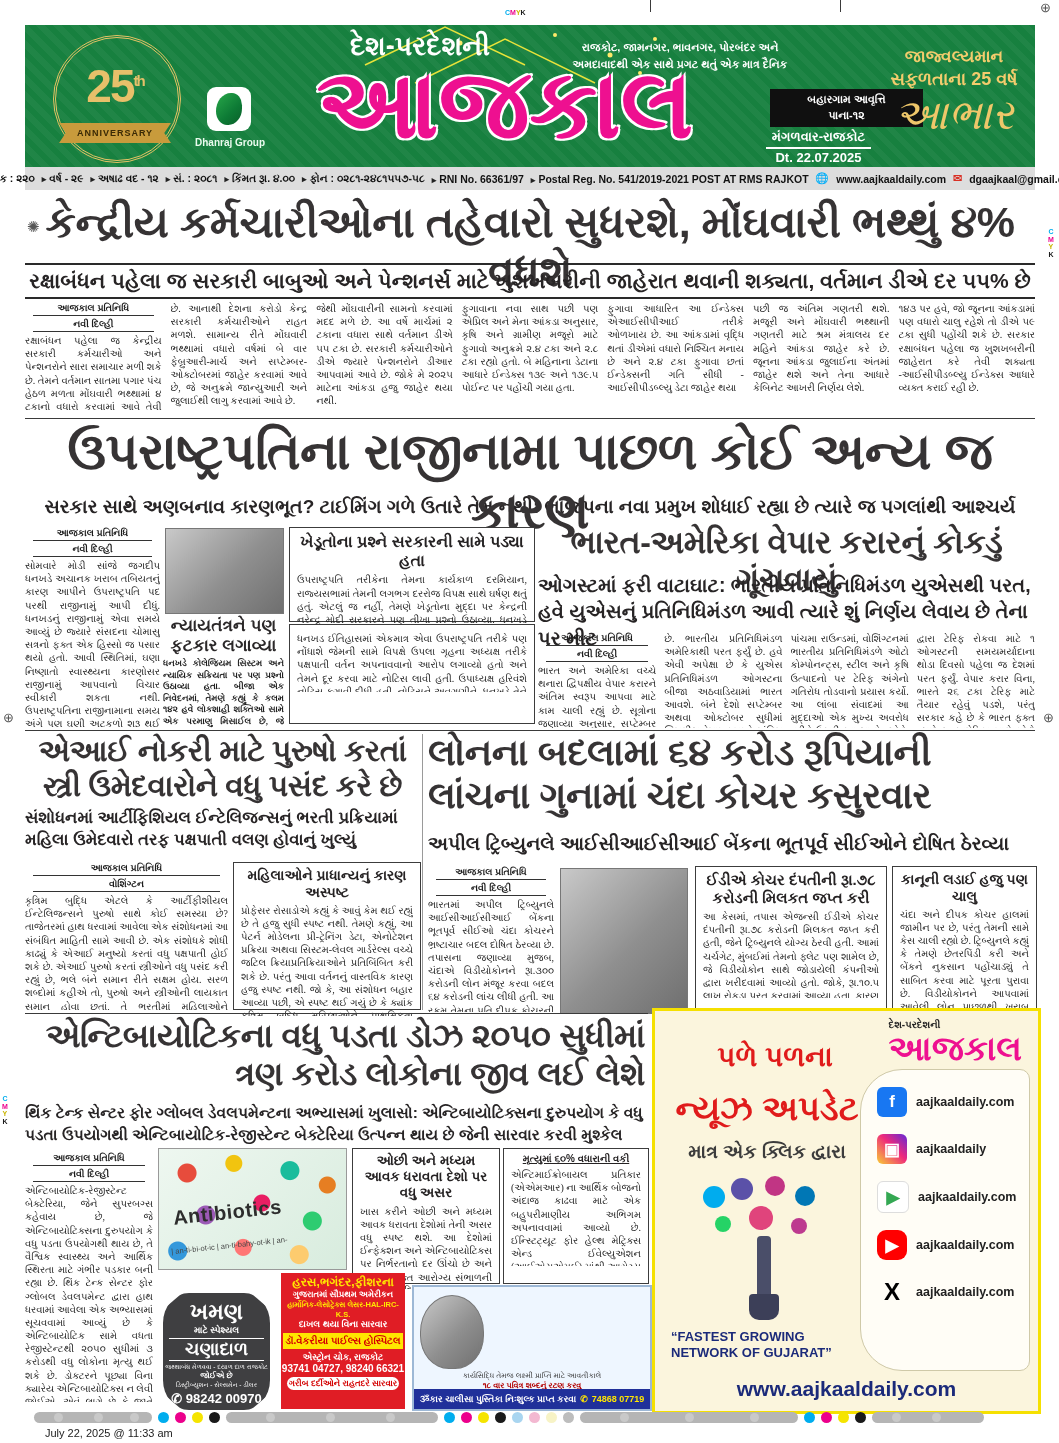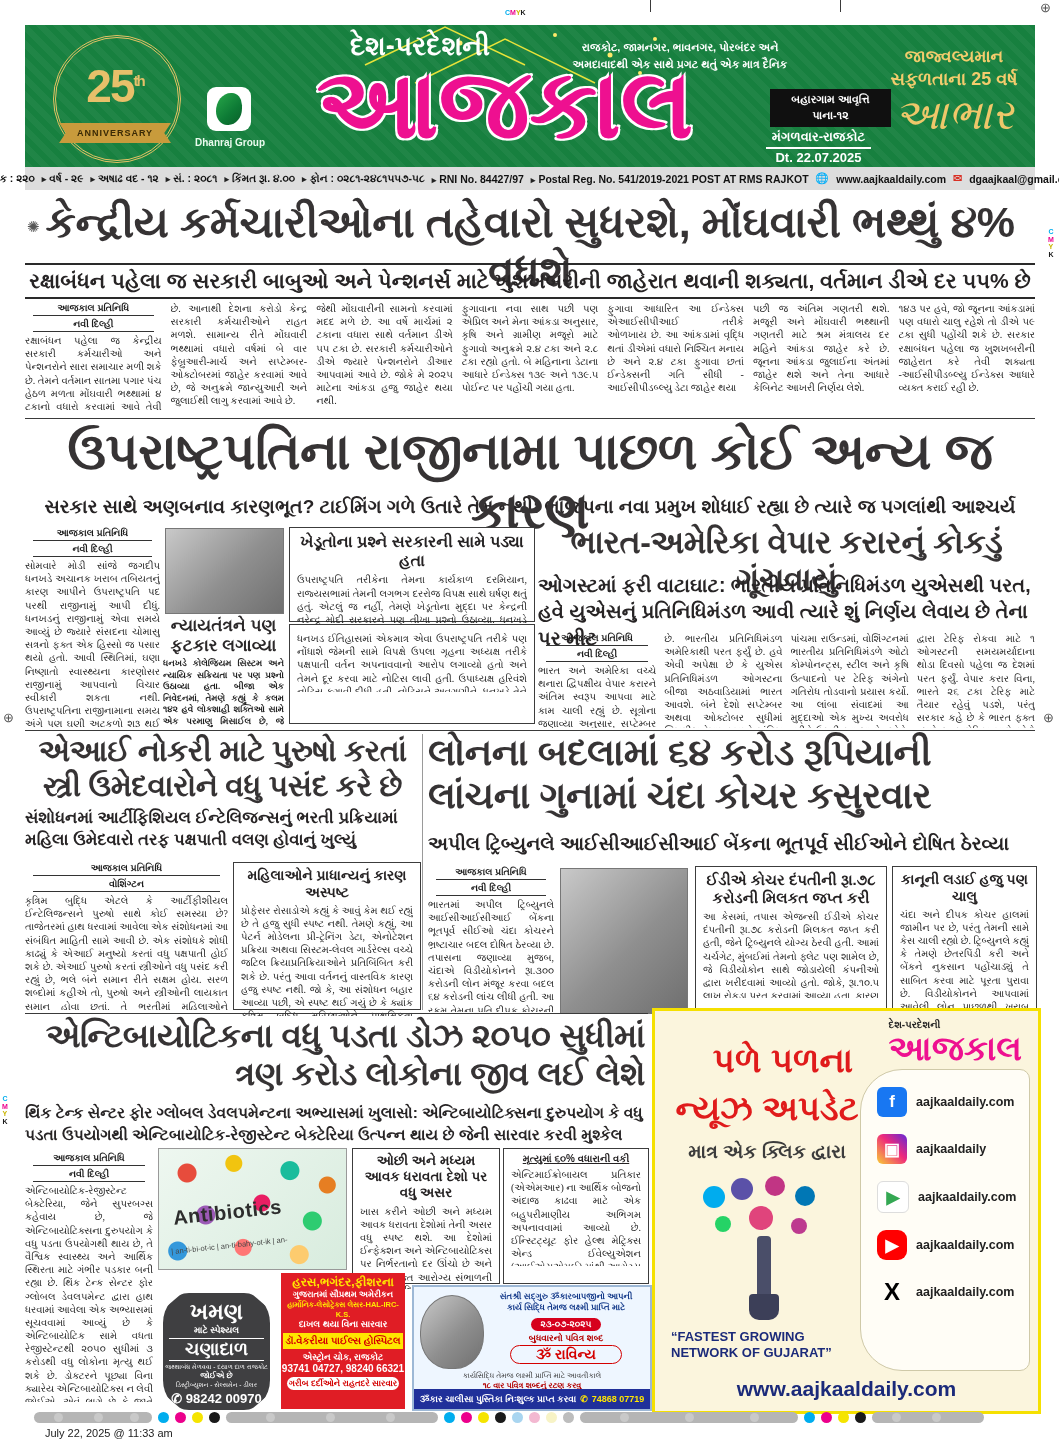--- a/index.html
+++ b/index.html
@@ -16,21 +16,21 @@
     text-align:center;line-height:20px;letter-spacing:1px;clip-path:polygon(0 0,100% 0,94% 50%,100% 100%,0 100%,6% 50%);}
   .dhan-logo{left:182px;top:62px;width:44px;height:44px;background:#ffffff;border-radius:9px;overflow:hidden;}
   .dhan-swoosh{position:absolute;left:9px;top:6px;width:26px;height:32px;border-radius:60% 40% 55% 45%;
     background:linear-gradient(135deg,#28a84a,#0d7a35 60%,#0a5e29);}
   .dhan-label{left:160px;top:112px;width:90px;text-align:center;color:#eafbee;font-size:10px;font-weight:bold;}
   .mast-prefix{left:245px;top:6px;width:300px;text-align:center;color:#ffffff;font-size:27px;font-weight:bold;}
   .mast-title{left:215px;top:26px;width:530px;text-align:center;color:#ee1090;font-size:96px;font-weight:bold;line-height:1.1;
     text-shadow:-2px -2px 0 #fff,2px -2px 0 #fff,-2px 2px 0 #fff,2px 2px 0 #fff;}
   .mast-tagline{left:540px;top:14px;width:230px;color:#ffffff;font-size:11px;font-weight:bold;text-align:center;line-height:1.5;}
   .edition-box{left:745px;top:64px;width:121px;background:#101010;color:#fff;font-size:11px;font-weight:bold;
-    text-align:center;padding:3px 0;line-height:1.45;}
+    text-align:center;padding:3px 16px;line-height:1.45;}
   .day-city{left:741px;top:104px;width:105px;text-align:center;color:#fff;font-weight:bold;font-size:13px;
     border-bottom:2px solid #fff;padding-bottom:2px;}
   .mast-date{left:741px;top:125px;width:105px;text-align:center;color:#fff;font-weight:bold;font-size:13px;
     border-bottom:2px solid #fff;padding-bottom:2px;}
   .gold1{left:848px;top:22px;width:162px;text-align:center;color:#f3cc6d;font-size:17px;font-weight:bold;}
   .gold2{left:840px;top:44px;width:178px;text-align:center;color:#f3cc6d;font-size:18px;font-weight:bold;}
   .gold-script{left:848px;top:66px;width:162px;text-align:center;color:#eec76a;font-size:42px;font-style:italic;
     font-family:"Liberation Serif",serif;}
   
   #infobar{left:25px;top:167px;width:1010px;height:23px;background:#dddddd;display:flex;align-items:center;
@@ -138,21 +138,21 @@
     <div class="abs gold-script">આભાર</div>
   </div>
 
   <div id="infobar" class="abs">
     <span class="ib-item">અંક : ૨૨૦</span>
     <span class="ib-item">વર્ષ - ૨૯</span>
     <span class="ib-item">અષાઢ વદ - ૧૨</span>
     <span class="ib-item">સં. : ૨૦૮૧</span>
     <span class="ib-item">કિંમત રૂા. ૪.૦૦</span>
     <span class="ib-item">ફોન : ૦૨૮૧-૨૪૮૧૫૫૭-૫૮</span>
-    <span class="ib-item">RNI No. 84427/97</span>
+    <span class="ib-item">RNI No. 66361/97</span>
     <span class="ib-item">Postal Reg. No. 541/2019-2021 POST AT RMS RAJKOT</span>
     <span class="globe">🌐</span>
     <span>www.aajkaaldaily.com</span>
     <span class="mail">✉</span>
     <span>dgaajkaal@gmail.com</span>
   </div>
 
   <div class="abs" style="left:27px;top:218px;font-size:15px;color:#555;">✺</div>
   <div class="abs headline" style="left:40px;top:198px;width:980px;font-size:43px;">કેન્દ્રીય કર્મચારીઓના તહેવારો સુધરશે, મોંઘવારી ભથ્થું ૪% વધશે</div>
   <div class="abs subhead ruled" style="left:25px;top:263px;width:1010px;font-size:21px;">રક્ષાબંધન પહેલા જ સરકારી બાબુઓ અને પેન્શનર્સ માટે ખુશખબરીની જાહેરાત થવાની શક્યતા, વર્તમાન ડીએ દર ૫૫% છે</div>
@@ -284,44 +284,37 @@
     <div class="hosp-y" style="font-size:7.5px;">હાર્મોનિક-લેસોટ્રેક્સ લેસર-HAL-IRC-K.S.</div>
     <div class="hosp-w" style="font-size:9px;">દાખલ થયા વિના સારવાર</div>
     <div style="background:#ffe600;color:#d40000;font-weight:bold;font-size:10px;margin:3px 2px;padding:2px 0;">ડૉ.વેકરીયા પાઈલ્સ હોસ્પિટલ</div>
     <div class="hosp-w" style="font-size:9px;">એસ્ટ્રોન ચોક, રાજકોટ</div>
     <div class="hosp-w" style="font-size:10px;">93741 04727, 98240 66321</div>
     <div style="background:#fff;color:#d40000;font-weight:bold;font-size:8.5px;border-radius:8px;margin:3px 6px;padding:1px 0;">ગરીબ દર્દીઓને રાહતદરે સારવાર</div>
   </div>
 
   <div id="ad-guru" class="abs">
     <div class="abs photo" style="left:6px;top:8px;width:62px;height:72px;border-radius:50% 50% 45% 45%;"></div>
-    <div class="abs" style="left:72px;top:4px;width:160px;text-align:center;">
-      <div style="font-size:8.5px;font-weight:bold;color:#143a8a;">સંતશ્રી સદ્ગુરુ ૐકારબાપજીનો આપની</div>
-      <div style="font-size:8.5px;font-weight:bold;color:#143a8a;">કાર્ય સિદ્ધિ તેમજ લક્ષ્મી પ્રાપ્તિ માટે</div>
-      <div class="pill-red" style="margin:2px 0;">૨૩-૦૭-૨૦૨૫</div>
-      <div style="font-size:9px;font-weight:bold;color:#b30000;">બુધવારનો પવિત્ર શબ્દ</div>
-      <div style="font-size:14px;font-weight:bold;color:#d40000;border:1.5px solid #d40000;border-radius:10px;margin:1px 24px;">ૐ રાવિન્ય</div>
-    </div>
     <div class="abs" style="left:6px;top:84px;width:224px;text-align:center;">
       <div style="font-size:7.5px;color:#333;">કાર્યસિદ્ધિ તેમજ લક્ષ્મી પ્રાપ્તિ માટે આવતીકાલે</div>
       <div style="font-size:8px;font-weight:bold;color:#b30000;">૧૮ વાર પવિત્ર શબ્દનું રટણ કરવુ</div>
     </div>
     <div class="guru-bar">
       <span>ૐકાર ચાલીસા પુસ્તિકા નિઃશુલ્ક પ્રાપ્ત કરવા</span>
       <span style="color:#ffe600;">✆</span>
       <span style="color:#ffe600;">74868 07719</span>
     </div>
   </div>
 
   <div id="ad-news" class="abs">
     <div class="abs" style="right:16px;top:8px;text-align:left;">
       <div style="font-size:10px;font-weight:bold;color:#222;">દેશ-પરદેશની</div>
       <div style="font-size:34px;font-weight:bold;color:#ee1090;line-height:1;">આજકાલ</div>
     </div>
-    <div class="abs ad-red" style="left:28px;top:30px;width:200px;font-size:34px;">પળે પળના</div>
+    <div class="abs ad-red" style="left:20px;top:30px;width:200px;font-size:28px;">પળે પળના</div>
     <div class="abs ad-red" style="left:2px;top:78px;width:220px;font-size:34px;">ન્યૂઝ અપડેટ</div>
     <div class="abs ad-dark" style="left:12px;top:130px;width:200px;font-size:19px;">માત્ર એક ક્લિક દ્વારા</div>
 
     <div class="abs" style="left:40px;top:165px;width:140px;height:150px;">
       <div style="position:absolute;left:62px;top:60px;width:14px;height:70px;background:#4a4e69;border-radius:4px;"></div>
       <div style="position:absolute;left:54px;top:118px;width:30px;height:26px;background:#3c3f58;border-radius:4px 4px 10px 10px;"></div>
       <div class="tree-dot" style="left:8px;top:10px;width:22px;height:22px;background:#00acee;"></div>
       <div class="tree-dot" style="left:36px;top:2px;width:22px;height:22px;background:#5b51a8;"></div>
       <div class="tree-dot" style="left:70px;top:0px;width:20px;height:20px;background:#c13584;"></div>
       <div class="tree-dot" style="left:100px;top:10px;width:20px;height:20px;background:#0077b5;"></div>

